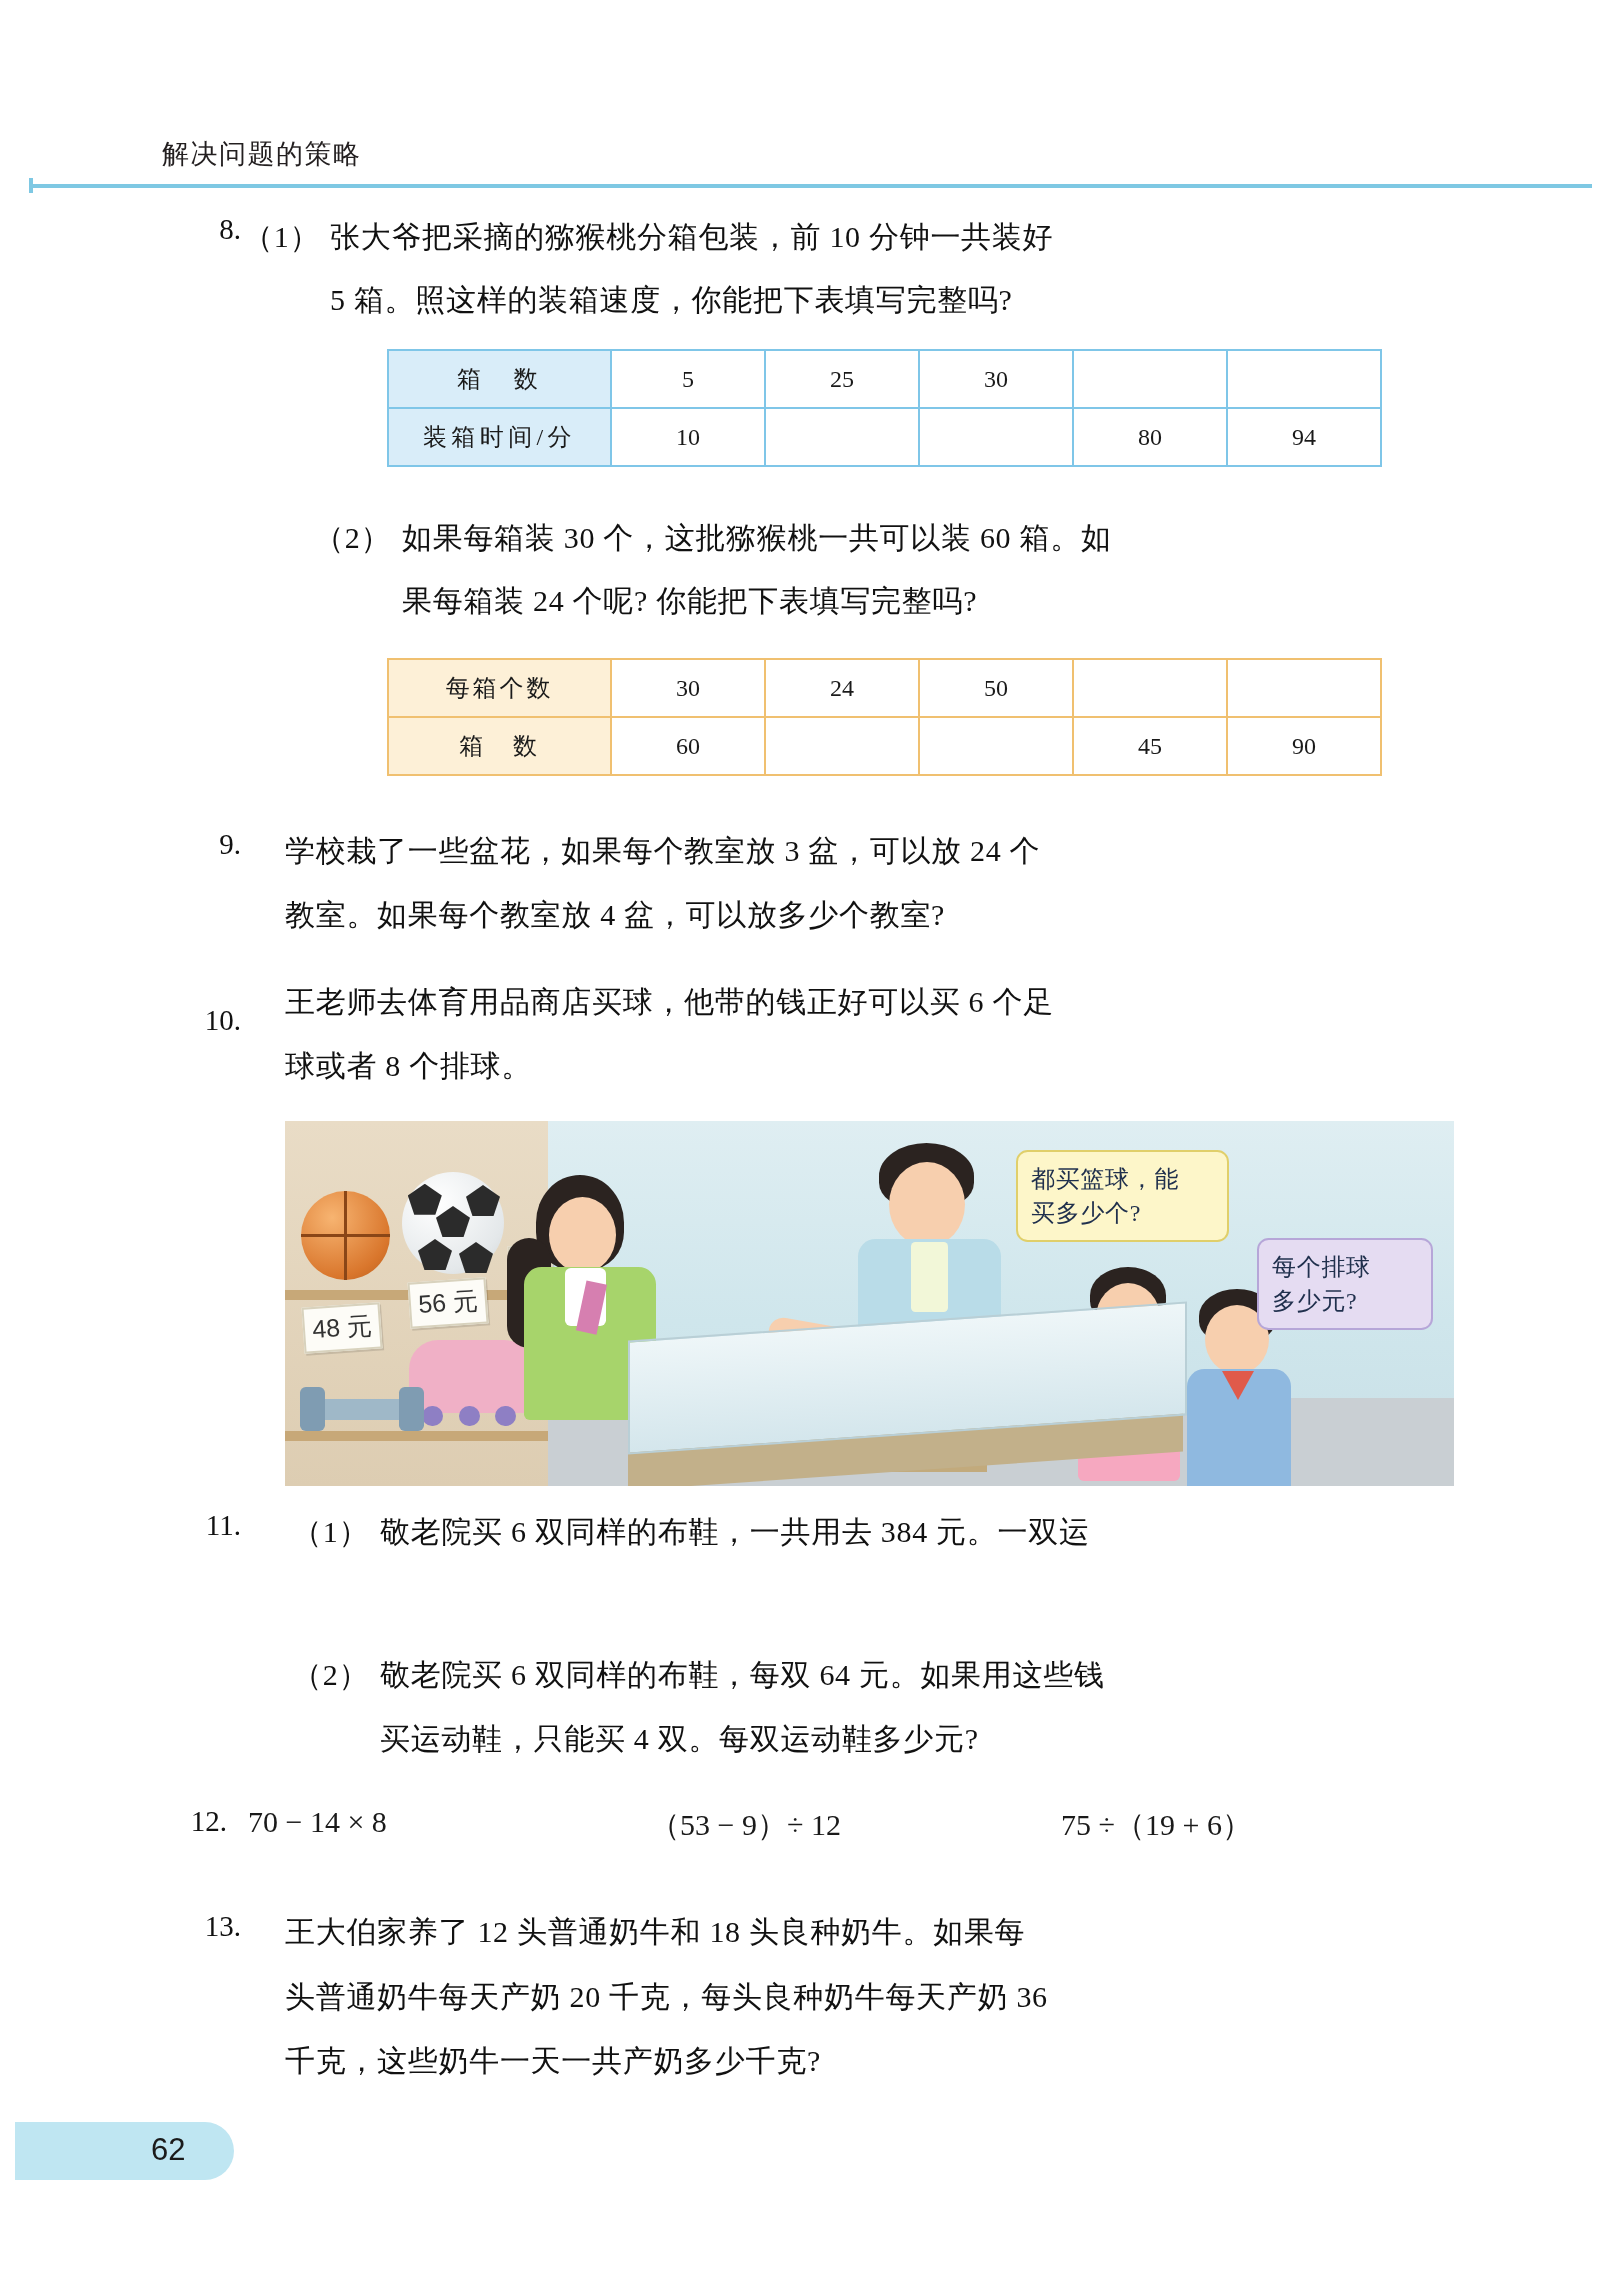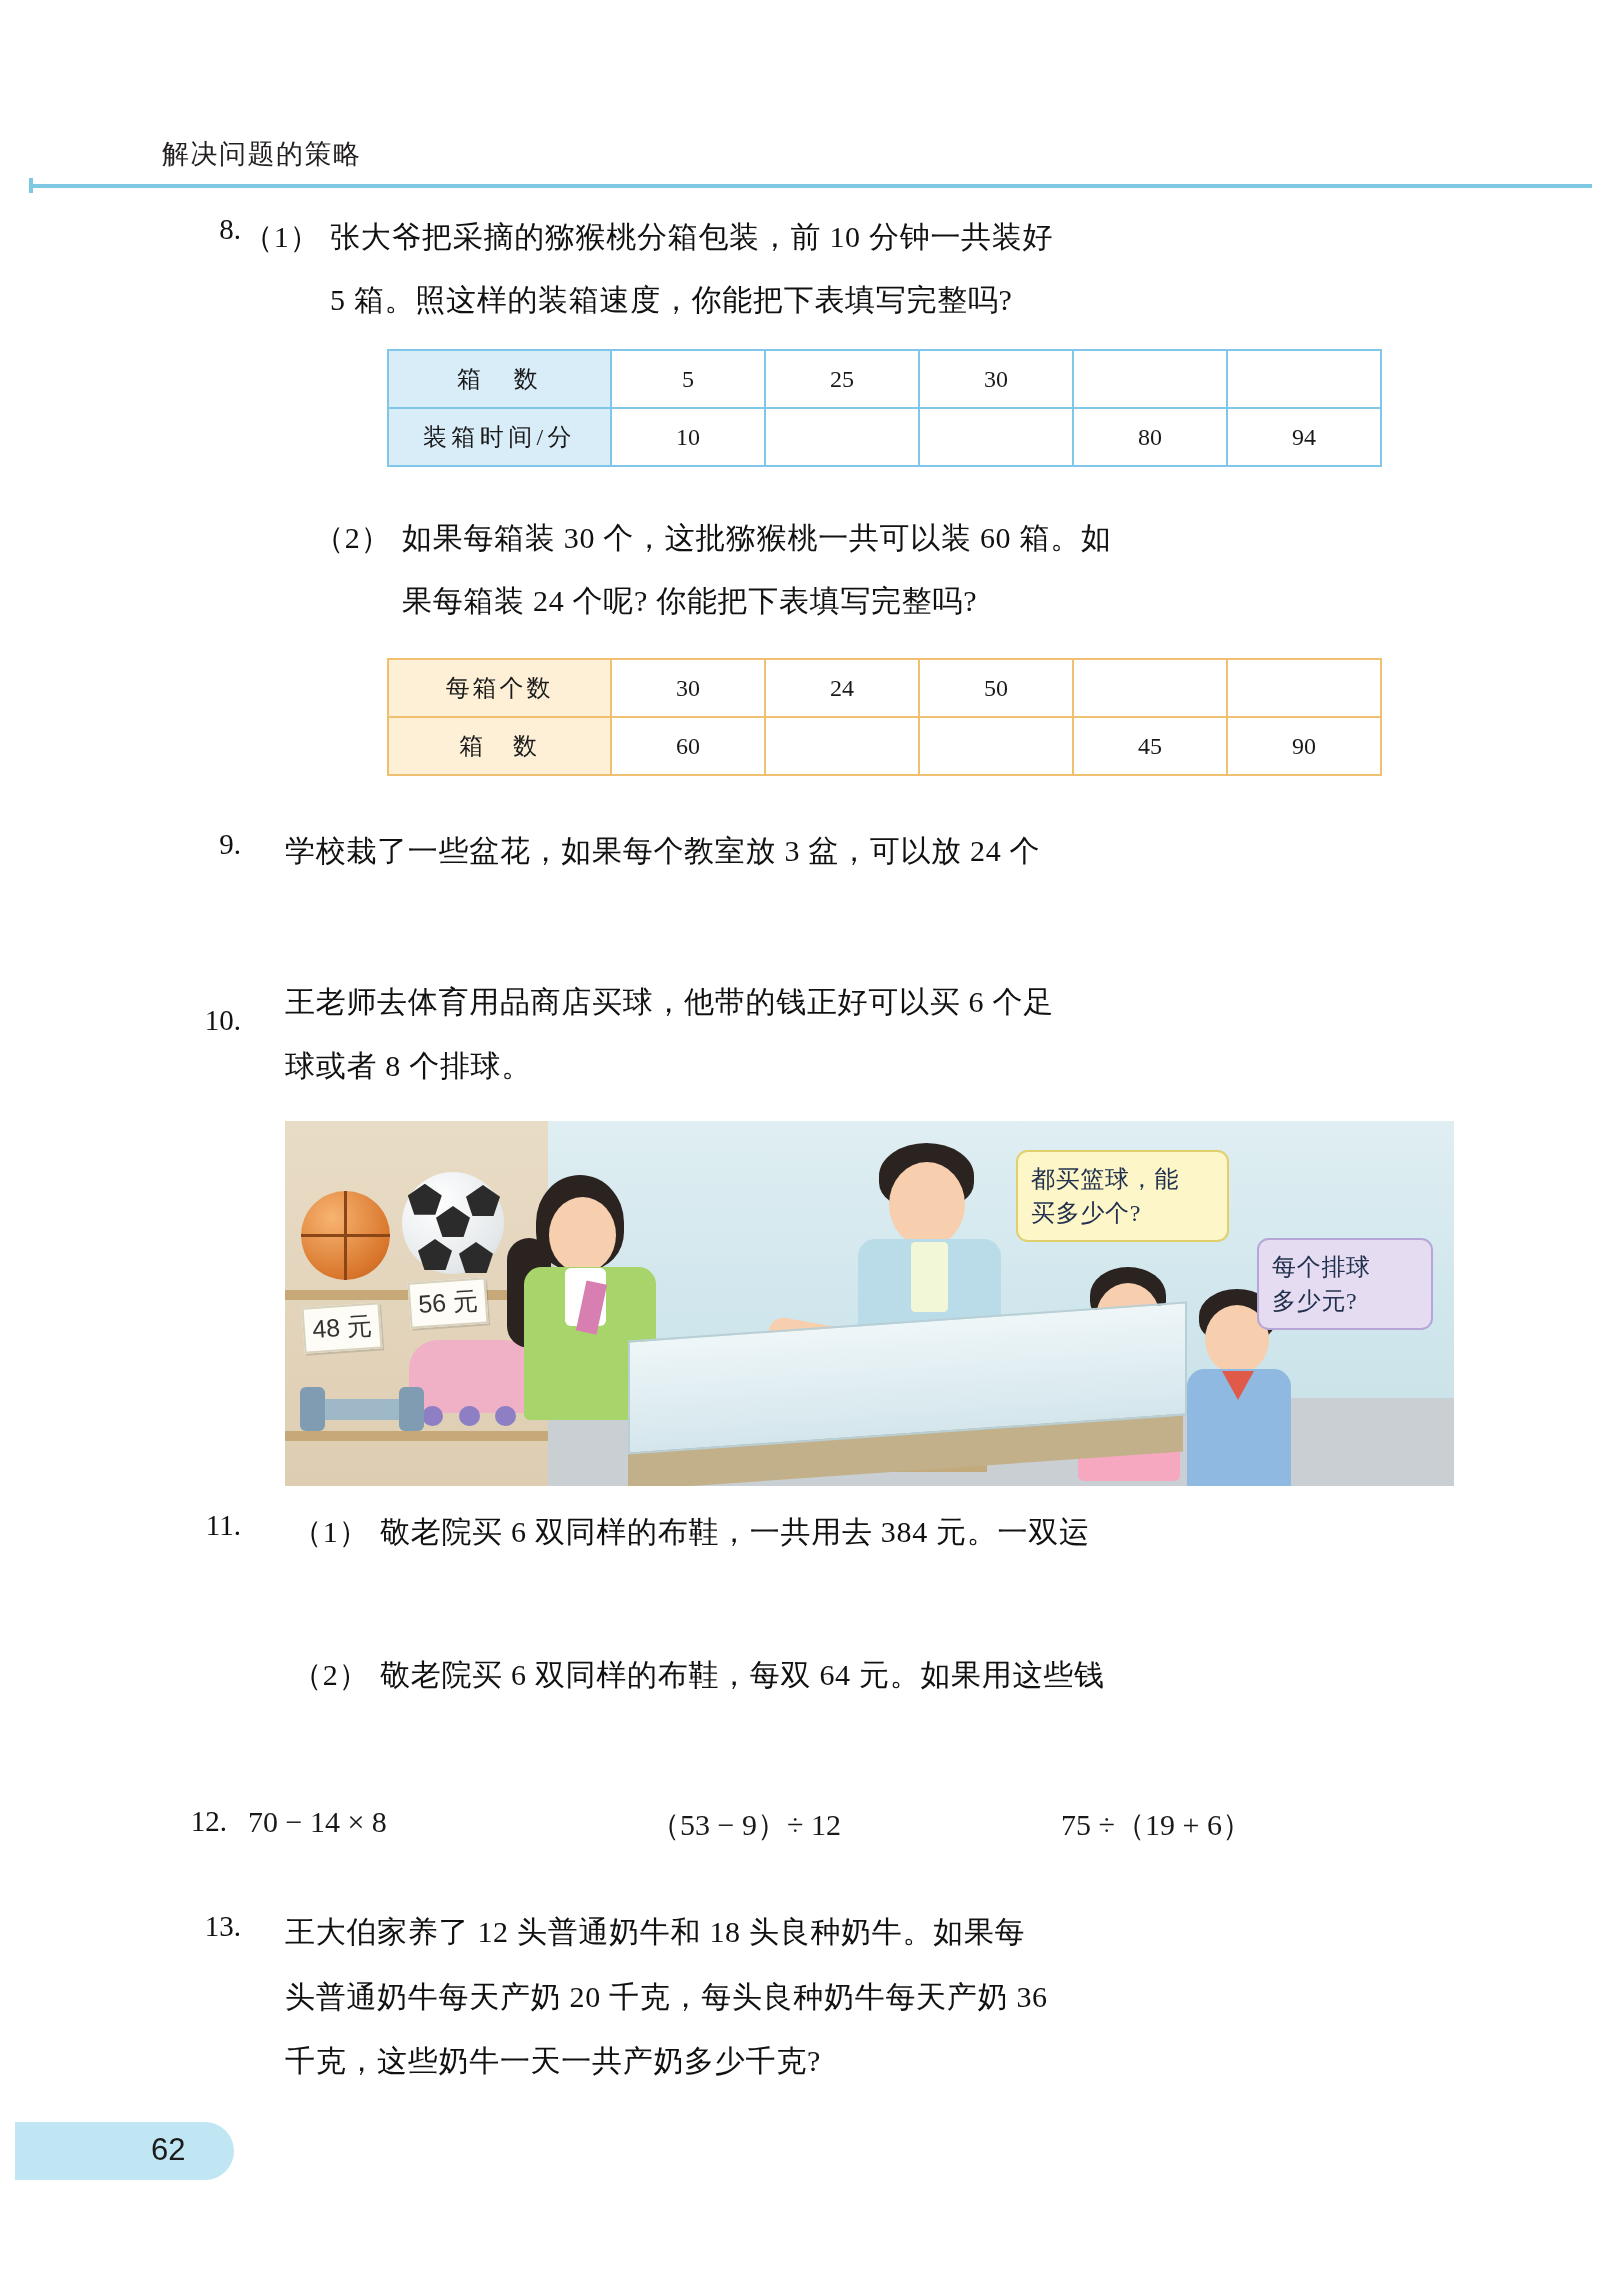--- a/index.html
+++ b/index.html
@@ -227,20 +227,21 @@
       <td class="cell"></td>
       <td class="cell"></td>
       <td class="cell">45</td>
       <td class="cell">90</td>
     </tr>
   </tbody>
     </table>
 
   <div class="qnum" style="left:175px; top:828px; width:66px;">9.</div>
   <div class="qtext" style="left:285px; top:824px;">学校栽了一些盆花，如果每个教室放 3 盆，可以放 24 个</div>
+  <div class="qtext" style="left:285px; top:888px;">教室。如果每个教室放 4 盆，可以放多少个教室?</div>
 
   <div class="qnum" style="left:146px; top:979px; width:95px;margin-top:25px;">10.</div>
   <div class="qtext" style="left:285px; top:975px;">王老师去体育用品商店买球，他带的钱正好可以买 6 个足</div>
   <div class="qtext" style="left:285px; top:1039px;">球或者 8 个排球。</div>
 
   <div class="illus">
     <div class="floor"></div>
     <div class="wall-left">
       <div class="shelf" style="top:169px;"></div>
       <div class="shelf" style="top:310px;"></div>
@@ -309,20 +310,21 @@
       <div>买多少个?</div>
     </div>
   </div>
 
   <div class="qnum" style="left:146px; top:1509px; width:95px;">11.</div>
   <div class="qtext" style="left:292px; top:1505px;">（1）</div>
   <div class="qtext" style="left:380px; top:1505px;">敬老院买 6 双同样的布鞋，一共用去 384 元。一双运</div>
 
   <div class="qtext" style="left:292px; top:1648px;">（2）</div>
   <div class="qtext" style="left:380px; top:1648px;">敬老院买 6 双同样的布鞋，每双 64 元。如果用这些钱</div>
+  <div class="qtext" style="left:380px; top:1712px;">买运动鞋，只能买 4 双。每双运动鞋多少元?</div>
 
   <div class="qnum" style="left:132px; top:1805px; width:95px;">12.</div>
   <div class="expr" style="left:248px; top:1805px;">70 − 14 × 8</div>
   <div class="expr" style="left:650px; top:1805px;">（53 − 9）÷ 12</div>
   <div class="expr" style="left:1061px; top:1805px;">75 ÷（19 + 6）</div>
 
   <div class="qnum" style="left:146px; top:1910px; width:95px;">13.</div>
   <div class="qtext" style="left:285px; top:1905px;">王大伯家养了 12 头普通奶牛和 18 头良种奶牛。如果每</div>
   <div class="qtext" style="left:285px; top:1970px;">头普通奶牛每天产奶 20 千克，每头良种奶牛每天产奶 36</div>
   <div class="qtext" style="left:285px; top:2034px;">千克，这些奶牛一天一共产奶多少千克?</div>

